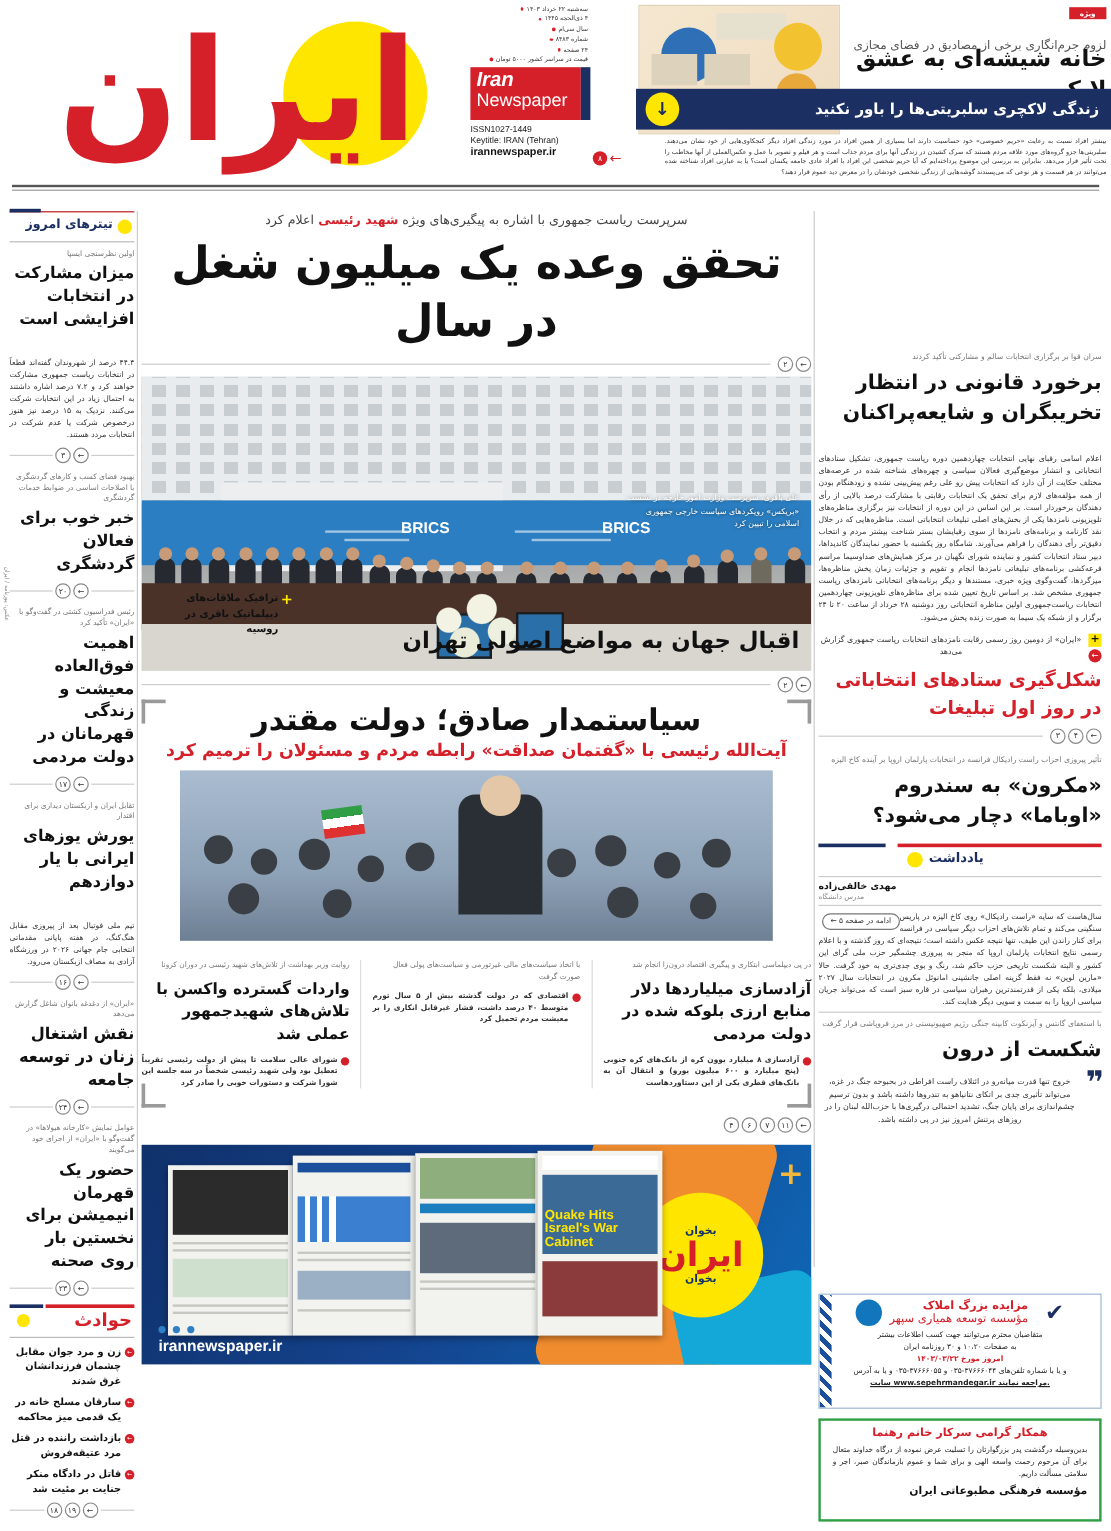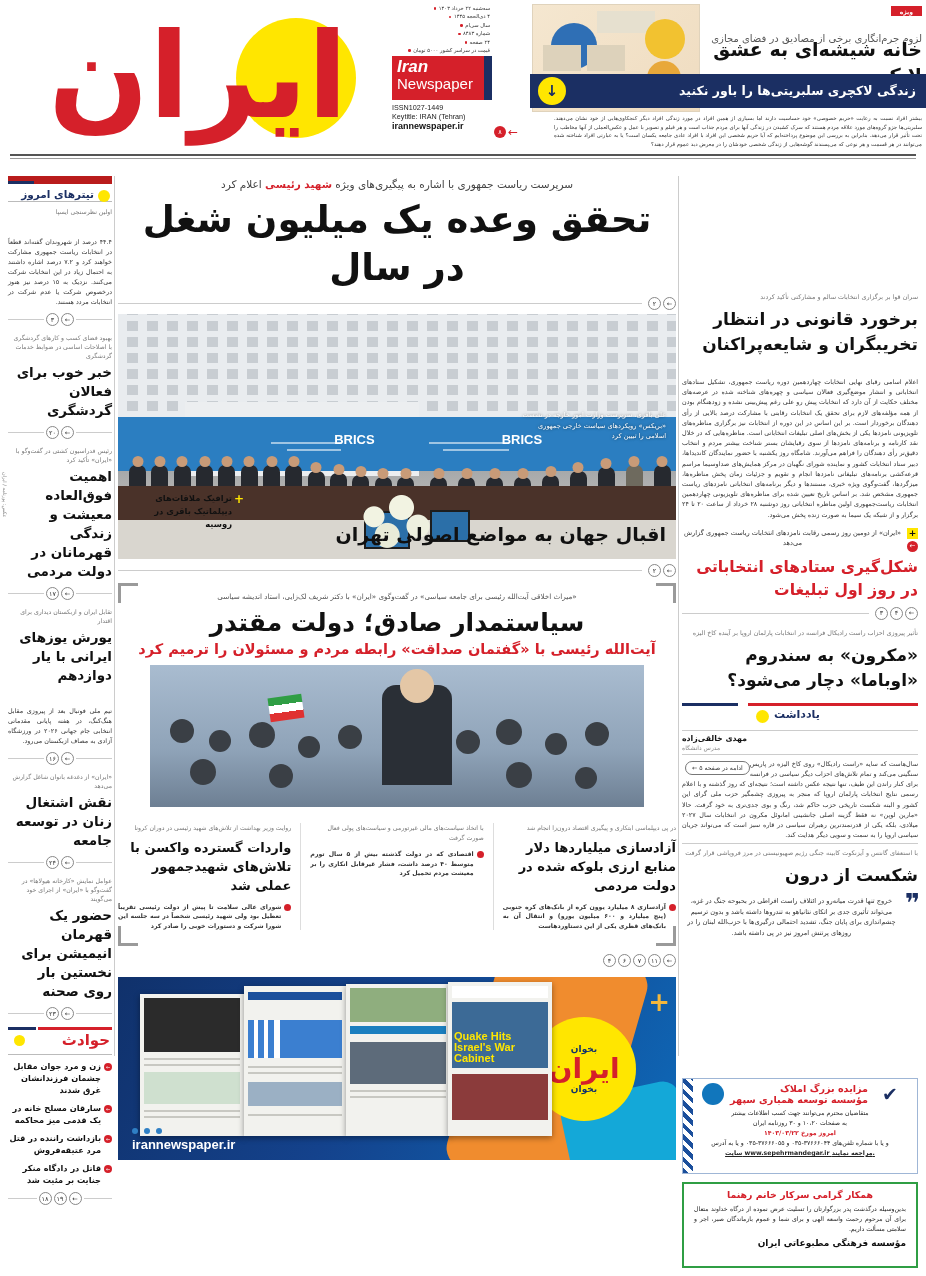--- a/index.html
+++ b/index.html
@@ -91,21 +91,21 @@
     width:12px; height:12px; border-radius:50%; background:#d5202a; color:#fff;
     font-size:6.5px; display:flex; align-items:center; justify-content:center;
   }
   .pnum-arrow { color:#d5202a; font-size:12px; line-height:12px; }
 
   .rule-top { position:absolute; left:10px; top:154px; width:906px; height:2px; background:#555; }
   .rule-top2 { position:absolute; left:10px; top:158px; width:906px; height:1px; background:#999; }
 
   
   .sidebar { position:absolute; left:8px; top:176px; width:104px; height:1092px; }
-  .sb-hdr { position:relative; height:22px; border-top:8px solid #b91c1c; }
+  .sb-hdr { position:relative; height:22px; border-top:1px solid #b91c1c; }
   .sb-hdr .topbar-blue { position:absolute; left:0; top:-3px; width:26px; height:3px; background:#1b2f63; }
   .sb-hdr .dot { position:absolute; right:2px; top:6px; width:12px; height:12px; border-radius:50%; background:#ffe600; }
   .sb-hdr .title { position:absolute; right:18px; top:4px; font-size:10.5px; font-weight:bold; color:#1b2f63; }
   .sb-line { height:1px; background:#bbb; margin:3px 0 5px; }
 
   .sb-item { margin-bottom:2px; }
   .sb-kicker { font-size:6.2px; color:#777; line-height:9px; text-align:right; margin-bottom:3px; }
   .sb-title { font-size:13.5px; font-weight:bold; color:#111; line-height:19px; text-align:right; }
   .sb-text { font-size:6.4px; color:#333; line-height:10px; text-align:justify; margin-top:21px; }
   .sb-sep { display:flex; align-items:center; justify-content:center; gap:2px; margin:6px 0 7px; position:relative; }
@@ -253,21 +253,21 @@
   .cont-badge { float:left; border:1px solid #777; border-radius:9px; font-size:6.2px; color:#333;
                 padding:1px 6px; margin:2px 0 1px 3px; }
   .quote-mark { color:#1b2f63; font-size:26px; font-weight:bold; line-height:14px; letter-spacing:-2px; }
 
   
   .ad2 { position:absolute; right:8px; top:1078px; width:236px; height:96px; border:1px solid #9fb6d6; background:#fff; overflow:hidden;}
   .ad2 .stripe { position:absolute; left:0; top:0; bottom:0; width:10px;
                  background:repeating-linear-gradient(45deg,#1b4f9c 0 4px,#fff 4px 8px); }
   .ad2 .hdr { margin:4px 14px 0 14px; display:flex; align-items:center; justify-content:center; gap:6px; }
   .ad2 .hl1 { font-size:9.6px; font-weight:bold; color:#d5202a; }
-  .ad2 .hl2 { font-size:9.6px; font-weight:bold; color:#d5202a; }
+  .ad2 .hl2 { font-size:9.6px; font-weight:normal; color:#d5202a; }
   .ad2 .logo-c { width:22px; height:22px; border-radius:50%; background:#1176bc; }
   .ad2 .check { width:24px; height:20px; color:#1b2f63; font-size:19px; font-weight:bold; line-height:20px; }
   .ad2 .ln { font-size:6.2px; color:#222; text-align:center; line-height:10px; }
   .ad2 .ln.red { color:#d5202a; font-weight:bold; }
   .ad2 .ln.site { font-weight:bold; text-decoration:underline; direction:ltr; }
 
   .ad3 { position:absolute; right:8px; top:1182px; width:236px; height:86px; border:2px solid #2f9e44;
          background:#fff; padding:5px 10px; }
   .ad3 .t1 { font-size:9.4px; font-weight:bold; color:#d5202a; text-align:center; }
   .ad3 .body { font-size:6.2px; color:#222; line-height:10px; text-align:justify; margin-top:4px; }
@@ -345,20 +345,21 @@
   <div class="sidebar">
     <div class="sb-hdr">
       <div class="topbar-blue"></div>
       <div class="dot"></div>
       <div class="title">تیترهای امروز</div>
     </div>
     <div class="sb-line"></div>
 
     <div class="sb-item">
       <div class="sb-kicker">اولین نظرسنجی ایسپا</div>
+      <div class="sb-title">میزان مشارکت در انتخابات افزایشی است</div>
       <div class="sb-text">۴۴.۴ درصد از شهروندان گفته‌اند قطعاً در انتخابات ریاست جمهوری مشارکت خواهند کرد و ۷.۲ درصد اشاره داشتند به احتمال زیاد در این انتخابات شرکت می‌کنند. نزدیک به ۱۵ درصد نیز هنوز درخصوص شرکت یا عدم شرکت در انتخابات مردد هستند.</div>
     </div>
     <div class="sb-sep">
       <span class="pbadge arr">←</span>
       <span class="pbadge">۳</span>
     </div>
 
     <div class="sb-item">
       <div class="sb-kicker">بهبود فضای کسب و کارهای گردشگری با اصلاحات اساسی در ضوابط خدمات گردشگری</div>
       <div class="sb-title">خبر خوب برای فعالان گردشگری</div>
@@ -509,21 +510,20 @@
       <div class="pill">
         <span class="pbadge arr">←</span>
         <span class="pbadge">۲</span>
       </div>
       <div class="ln"></div>
     </div>
 
     <div class="mid">
       <div class="corner-tr"></div>
       <div class="corner-tl"></div>
-      <div class="mid-kicker">«میراث اخلاقی آیت‌الله رئیسی برای جامعه سیاسی» در گفت‌وگوی «ایران» با دکتر شریف لک‌زایی، استاد اندیشه سیاسی</div>
       <div class="mid-head">سیاستمدار صادق؛ دولت مقتدر</div>
       <div class="mid-sub">آیت‌الله رئیسی با «گفتمان صداقت» رابطه مردم و مسئولان را ترمیم کرد</div>
 
       <div class="photo2">
         <div class="crowd">
           <div class="h" style="left:4%;top:38%;width:24px;height:24px"></div>
           <div class="h" style="left:12%;top:46%;width:22px;height:22px"></div>
           <div class="h" style="left:20%;top:40%;width:26px;height:26px"></div>
           <div class="h" style="left:30%;top:50%;width:22px;height:22px"></div>
           <div class="h" style="left:38%;top:42%;width:24px;height:24px"></div>

